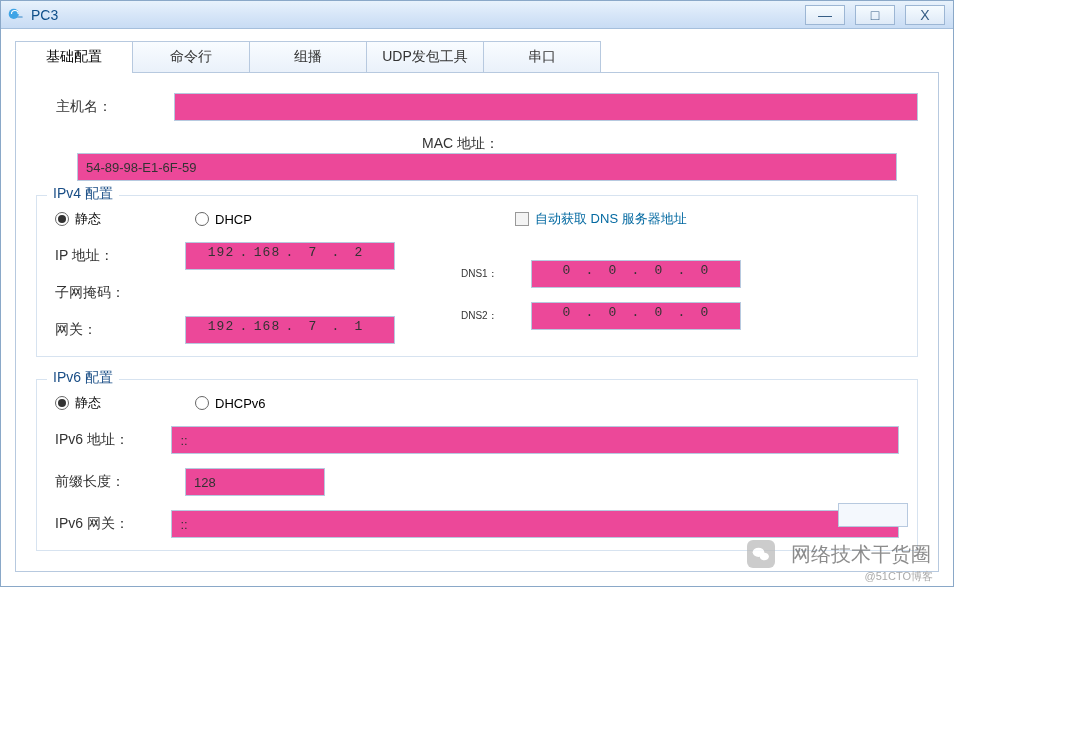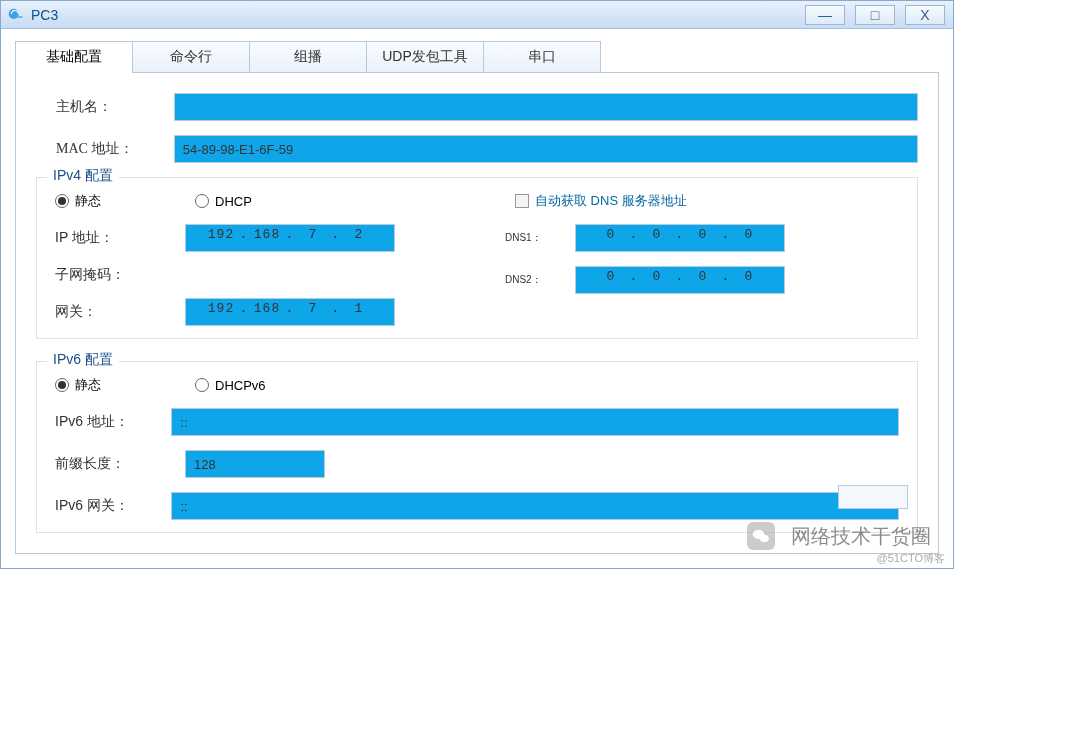--- a/index.html
+++ b/index.html
@@ -82,29 +82,28 @@
   }
   .form-row {
     display: flex;
     align-items: center;
     margin-bottom: 14px;
   }
   .form-row .lbl {
     width: 130px;
     color: #333;
     font-size: 14px;
-    font-family: Liberation Serif, serif;
   }
   .txt {
     border: 1px solid #b7c9df;
     height: 28px;
     padding: 2px 8px;
     font-size: 13px;
     color: #333;
-    background:#0ea5e9;
+    background:#ec4899;
     font-family: inherit;
   }
   .txt.long { width: 820px; }
   .txt.ip   { width: 210px; text-align:left; letter-spacing: 1px; font-family: Liberation Mono, monospace; padding-left: 19px;}
   .txt.short{ width: 140px; }
   .ip-cell { display:inline-block; width:32px; text-align:center; }
   .ip-dot  { display:inline-block; width:14px; text-align:center; }
   .group {
     border: 1px solid #d7e3f0;
     padding: 14px 18px 12px 18px;
@@ -126,38 +125,38 @@
     width:14px;height:14px;border:1px solid #666;border-radius:50%;
     display:inline-flex;align-items:center;justify-content:center;cursor:pointer;
     background:#fff;
   }
   .radio-dot.checked::after{
     content:"";width:8px;height:8px;border-radius:50%;background:#333;
   }
   .checkbox {
     width:14px;height:14px;border:1px solid #999;background:#f4f4f4;cursor:pointer;
   }
-  .two-col { display:flex; gap: 110px; }
+  .two-col { display:flex; gap: 66px; align-items: flex-end; }
   .col { }
   .sub-row { display:flex; align-items:center; margin-bottom:14px;}
   .sub-row .lbl2 { width:130px; color:#333; font-size:14px;}
   .sub-row .lbl3 { width:70px; color:#333; font-size:10px;}
   .disabled-text { color:#0369a1;padding-left:20px; }
   .watermark1 {
     position:absolute; right:22px; bottom:18px;
     display:flex;align-items:center;gap:16px;
     color:#666;font-size:20px;opacity:0.75;
     pointer-events:none;
   }
   .wm-wechat {
     width:28px;height:28px;border-radius:6px;background:#bbb;
     display:inline-flex;align-items:center;justify-content:center;
   }
   .watermark2{
-    position:absolute; right:8px; bottom:2px;
+    position:absolute; right:20px; bottom:2px;
     color:#aaa;font-size:11px;pointer-events:none;
   }
   .e-icon-svg{width:18px;height:18px;}
   .btn-placeholder{
     position:absolute; right:30px; bottom:44px;
     width:70px;height:24px;border:1px solid #b7c9df;background:#f4f8fd;
   }
 </style>
 </head>
 <body>
@@ -190,21 +189,21 @@
       <div class="tab">串口</div>
     </div>
 
     <div class="tab-body" style="position:relative;">
 
       <div class="form-row" style="padding-left:20px;">
         <span class="lbl">主机名：</span>
         <input class="txt long" value="" style="">
       </div>
 
-      <div class="form-row" style="padding-left:20px;">
+      <div class="form-row" style="padding-left:20px;flex-direction:column;">
         <span class="lbl">MAC 地址：</span>
         <input class="txt long" value="54-89-98-E1-6F-59" style="">
       </div>
 
       <div class="group">
         <span class="group-title">IPv4 配置</span>
 
         <div style="display:flex; align-items:center; margin-bottom:14px;">
           <div class="radio-row" style="width:140px;">
             <span class="radio-dot checked"></span>

